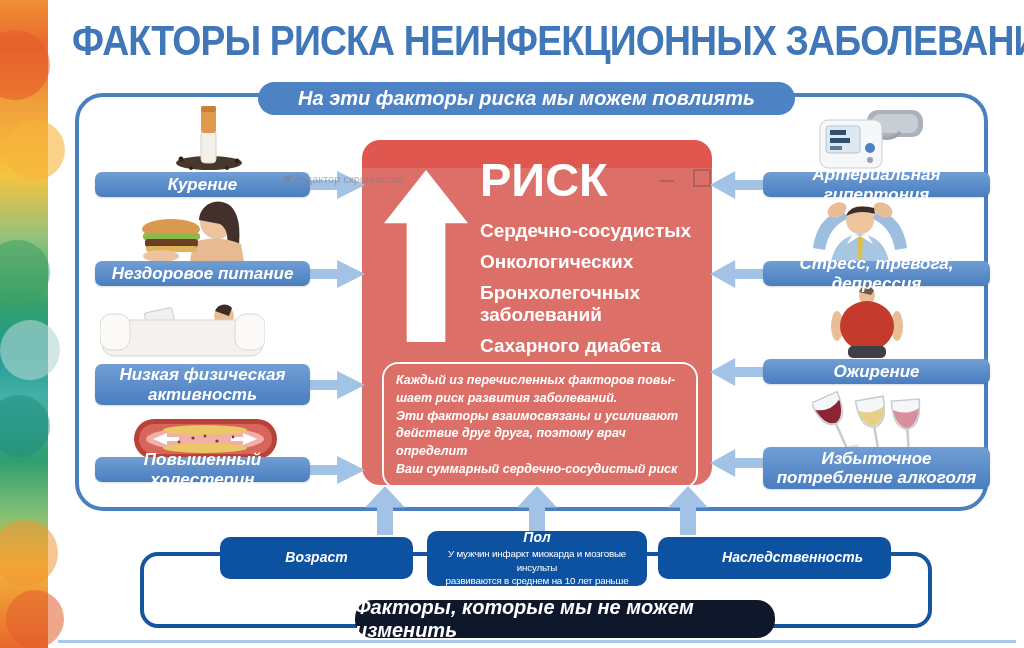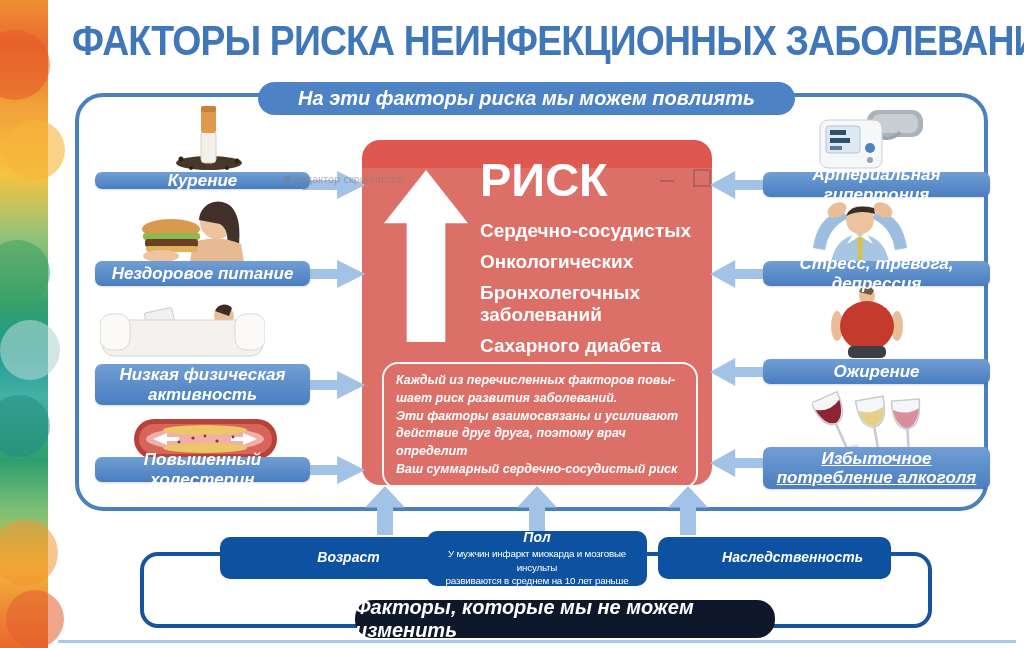--- a/index.html
+++ b/index.html
@@ -101,47 +101,47 @@
 заболеваний</div>
       <div class="risk-item">Сахарного диабета</div>
     </div>
     <div class="risk-note">Каждый из перечисленных факторов повы-
 шает риск развития заболеваний.
 Эти факторы взаимосвязаны и усиливают
 действие друг друга, поэтому врач определит
 Ваш суммарный сердечно-сосудистый риск</div>
   </div>
 
-  <div class="pill" style="left:95px;top:172px;width:215px;height:17px;">Курение</div>
+  <div class="pill" style="left:95px;top:172px;width:215px;height:25px;">Курение</div>
   <div class="pill" style="left:95px;top:261px;width:215px;height:25px;">Нездоровое питание</div>
   <div class="pill" style="left:95px;top:364px;width:215px;height:41px;">Низкая физическая
 активность</div>
   <div class="pill" style="left:95px;top:457px;width:215px;height:25px;">Повышенный холестерин</div>
 
   <div class="pill" style="left:763px;top:172px;width:227px;height:25px;">Артериальная гипертония</div>
   <div class="pill" style="left:763px;top:261px;width:227px;height:25px;">Стресс, тревога, депрессия</div>
   <div class="pill" style="left:763px;top:359px;width:227px;height:25px;">Ожирение</div>
-  <div class="pill" style="left:763px;top:447px;width:227px;height:42px;text-decoration:underline;">Избыточное
+  <div class="pill" style="left:763px;top:447px;width:227px;height:42px;">Избыточное
 потребление алкоголя</div>
 
   <div class="arr r" style="left:303px;top:171px;width:62px;height:28px;"></div>
   <div class="arr r" style="left:303px;top:260px;width:62px;height:28px;"></div>
   <div class="arr r" style="left:303px;top:371px;width:62px;height:28px;"></div>
   <div class="arr r" style="left:303px;top:456px;width:62px;height:28px;"></div>
 
   <div class="arr l" style="left:710px;top:171px;width:56px;height:28px;"></div>
   <div class="arr l" style="left:710px;top:260px;width:56px;height:28px;"></div>
   <div class="arr l" style="left:710px;top:358px;width:56px;height:28px;"></div>
   <div class="arr l" style="left:710px;top:449px;width:56px;height:28px;"></div>
 
   <div class="arr u" style="left:365px;top:486px;width:40px;height:49px;"></div>
   <div class="arr u" style="left:517px;top:486px;width:40px;height:49px;"></div>
   <div class="arr u" style="left:668px;top:486px;width:40px;height:49px;"></div>
 
-  <div class="darkbox" style="left:220px;top:537px;width:193px;height:42px;padding-left:32px;">
+  <div class="darkbox" style="left:220px;top:537px;width:193px;height:42px;">
     <div class="lbl">Возраст</div>
   </div>
   <div class="darkbox" style="left:427px;top:531px;width:220px;height:55px;">
     <div class="lbl">Пол</div>
     <div class="sub">У мужчин инфаркт миокарда и мозговые инсульты
 развиваются в среднем на 10 лет раньше</div>
   </div>
   <div class="darkbox" style="left:658px;top:537px;width:197px;height:42px;padding-left:36px;">
     <div class="lbl">Наследственность</div>
   </div>

